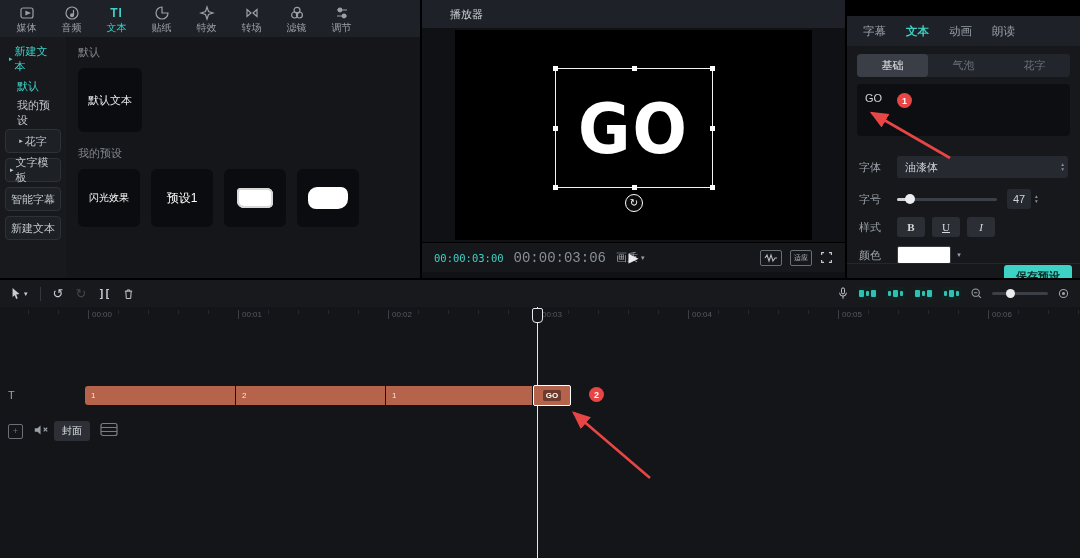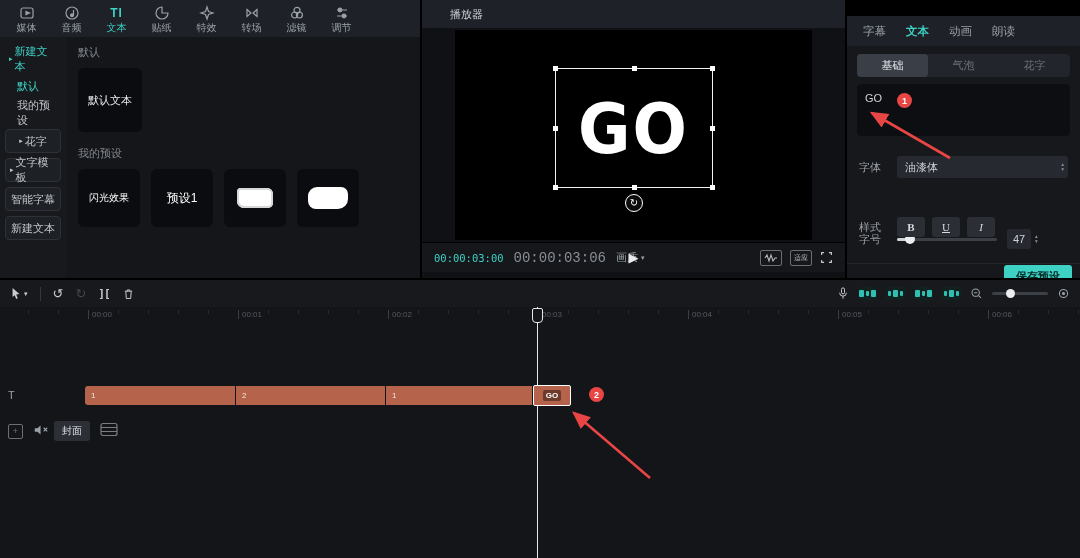--- a/index.html
+++ b/index.html
@@ -301,40 +301,45 @@
       <span class="row-label">字体</span>
       <span class="dropdown">
         <span class="dd-value">油漆体</span>
         <span class="stepper">
             <span>▴</span>
             <span>▾</span>
           </span>
       </span>
     </div>
 
-    <div class="row" style="top:172px;margin-top:40px;">
+    <div class="row" style="top:172px;">
       <span class="row-label">字号</span>
       <span class="slider-track">
         <span class="slider-fill"></span>
         <span class="slider-knob"></span>
       </span>
       <span class="size-box">47</span>
       <span class="stepper">
           <span>▴</span>
           <span>▾</span>
         </span>
     </div>
 
     <div class="row" style="top:200px;">
       <span class="row-label">样式</span>
       <span class="style-btn" style="font-weight:bold;">B</span>
       <span class="style-btn u">U</span>
       <span class="style-btn i">I</span>
     </div>
 
+    <div class="row" style="top:228px;">
+      <span class="row-label">颜色</span>
+      <span class="swatch"></span>
+      <span class="swatch-caret">▾</span>
+    </div>
 
     <div class="insp-bottom">
       <span class="save-btn">保存预设</span>
     </div>
 
     <svg class="anno-svg" width="233" height="278">
       <defs>
         <marker id="ah1" markerWidth="8" markerHeight="8" refX="6" refY="3" orient="auto">
           <path d="M0,0 L7,3 L0,6 Z" fill="#e84545"></path>
         </marker>

